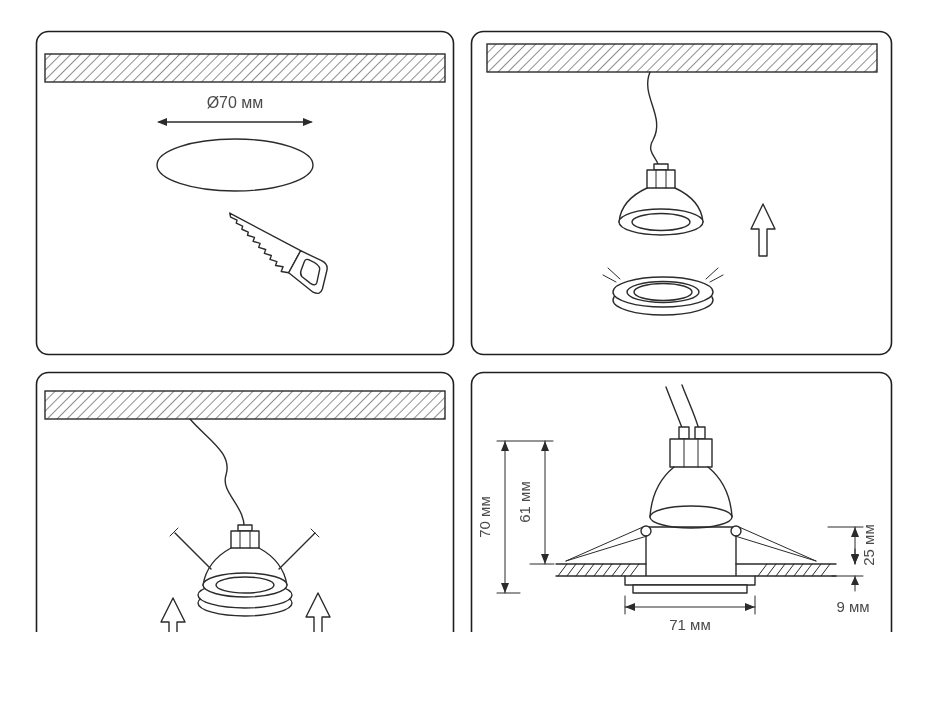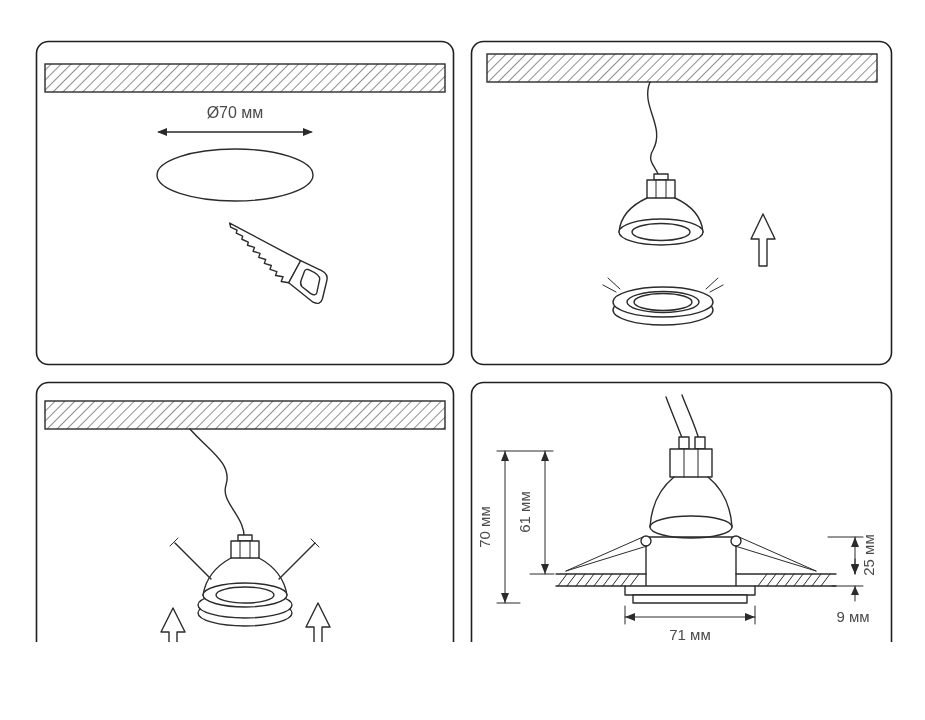--- a/index.html
+++ b/index.html
@@ -1,17 +1,17 @@
 <!DOCTYPE html>
 <html><head>
 <meta charset="utf-8">
 <style>
   html,body { margin:0; padding:0; background:#ffffff; }
   .sheet { position:relative; width:925px; height:632px; background:#ffffff;
-           font-family:"Liberation Sans", sans-serif;margin-top:10px; }
+           font-family:"Liberation Sans", sans-serif; }
   svg.panel { position:absolute; overflow:visible; }
   .p1 { left:35px;  top:30px; }
   .p2 { left:470px; top:30px; }
   .p3 { left:35px;  top:371px; }
   .p4 { left:470px; top:371px; }
   .ln  { fill:none; stroke:#2b2b2b; stroke-width:1.4; stroke-linecap:round; stroke-linejoin:round; }
   .thin{ fill:none; stroke:#2b2b2b; stroke-width:1;   stroke-linecap:round; }
   .wht { fill:#ffffff; stroke:#2b2b2b; stroke-width:1.4; stroke-linejoin:round; }
   .fil { fill:#2b2b2b; stroke:none; }
   .frame { fill:#ffffff; stroke:#1f1f1f; stroke-width:1.6; }

